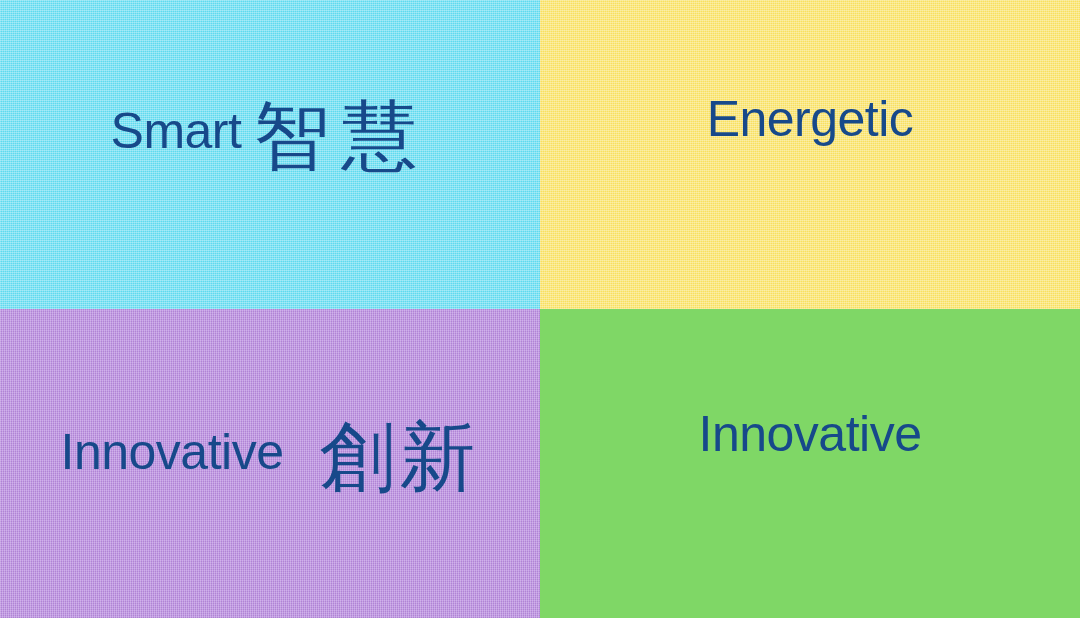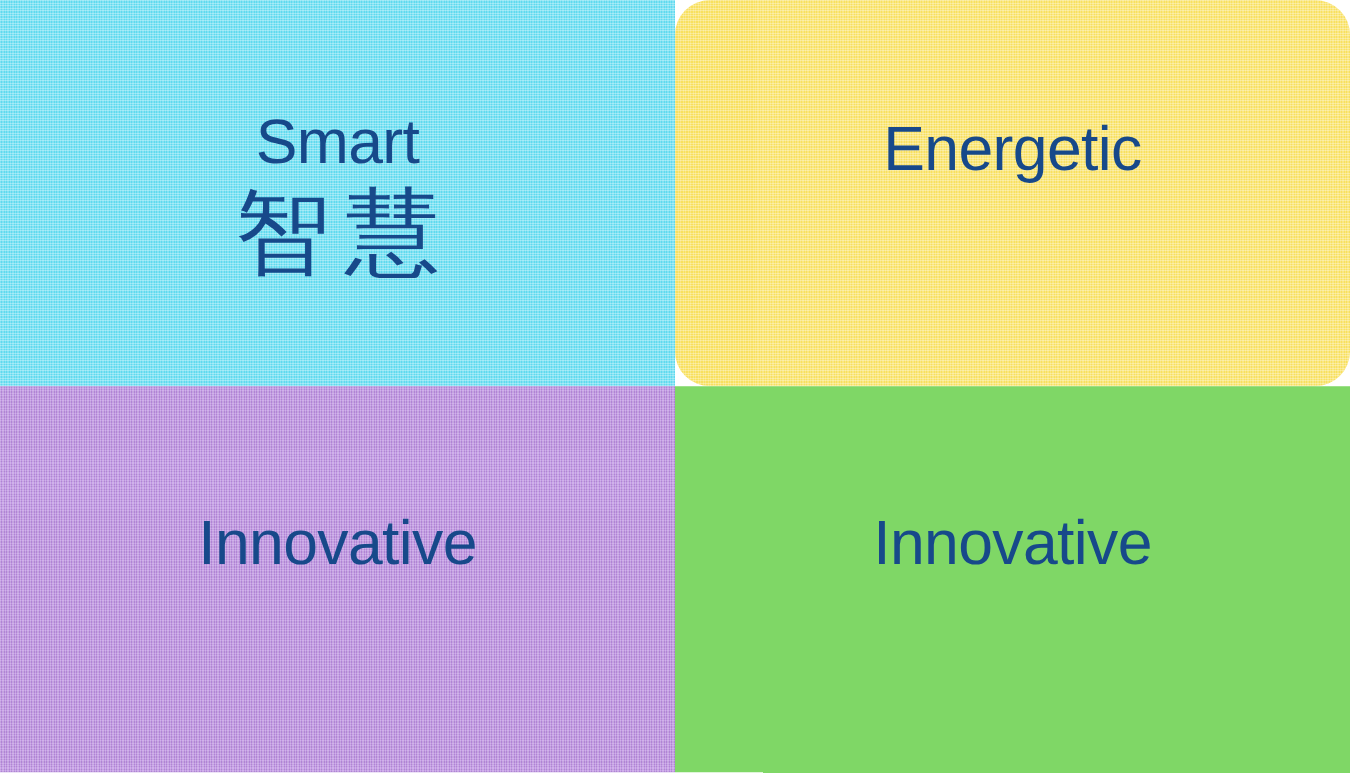--- a/index.html
+++ b/index.html
@@ -62,21 +62,20 @@
         rgba(0,0,0,0.05) 0px,
         rgba(0,0,0,0.05) 1px,
         rgba(255,255,255,0.10) 1px,
         rgba(255,255,255,0.10) 2px);
   }
 
   .label-stack {
     position: relative;
     z-index: 2;
     display: flex;
-    flex-direction: column;
     align-items: center;
     text-align: left;
     line-height: 1;
   }
 
   .label-en {
     font-family: "Liberation Sans", "DejaVu Sans", sans-serif;
     font-size: 50px;
     font-weight: 400;
     letter-spacing: -0.5px;
@@ -109,31 +108,32 @@
 <div id="board" style="width: 1080px; height: 618px; grid-template-columns: repeat(2, 540px); grid-template-rows: repeat(2, 309px);">
 
   <div class="quadrant q-smart textured" style="background-color: rgb(95, 218, 239); color: rgb(23, 73, 138);">
     <div class="dither"></div>
     <div class="label-stack">
       <div class="label-en">Smart</div>
       <div class="label-zh">智慧</div>
     </div>
   </div>
 
-  <div class="quadrant q-energetic textured" style="background-color: rgb(248, 224, 95); color: rgb(23, 73, 138); border-radius: 28px;">
+  <div class="quadrant q-energetic textured" style="background-color: rgb(248, 224, 95); color: rgb(23, 73, 138);">
     <div class="dither"></div>
     <div class="label-stack">
       <div class="label-en">Energetic</div>
     </div>
   </div>
 
   <div class="quadrant q-innovative textured-strong" style="background-color: rgb(185, 139, 224); color: rgb(23, 73, 138);">
     <div class="dither"></div>
     <div class="label-stack">
       <div class="label-en">Innovative</div>
+      <div class="label-zh">創新</div>
     </div>
   </div>
 
   <div class="quadrant q-sustainable" style="background-color: rgb(127, 215, 102); color: rgb(23, 73, 138);">
     <div class="dither"></div>
     <div class="label-stack">
       <div class="label-en">Innovative</div>
     </div>
   </div>
 

